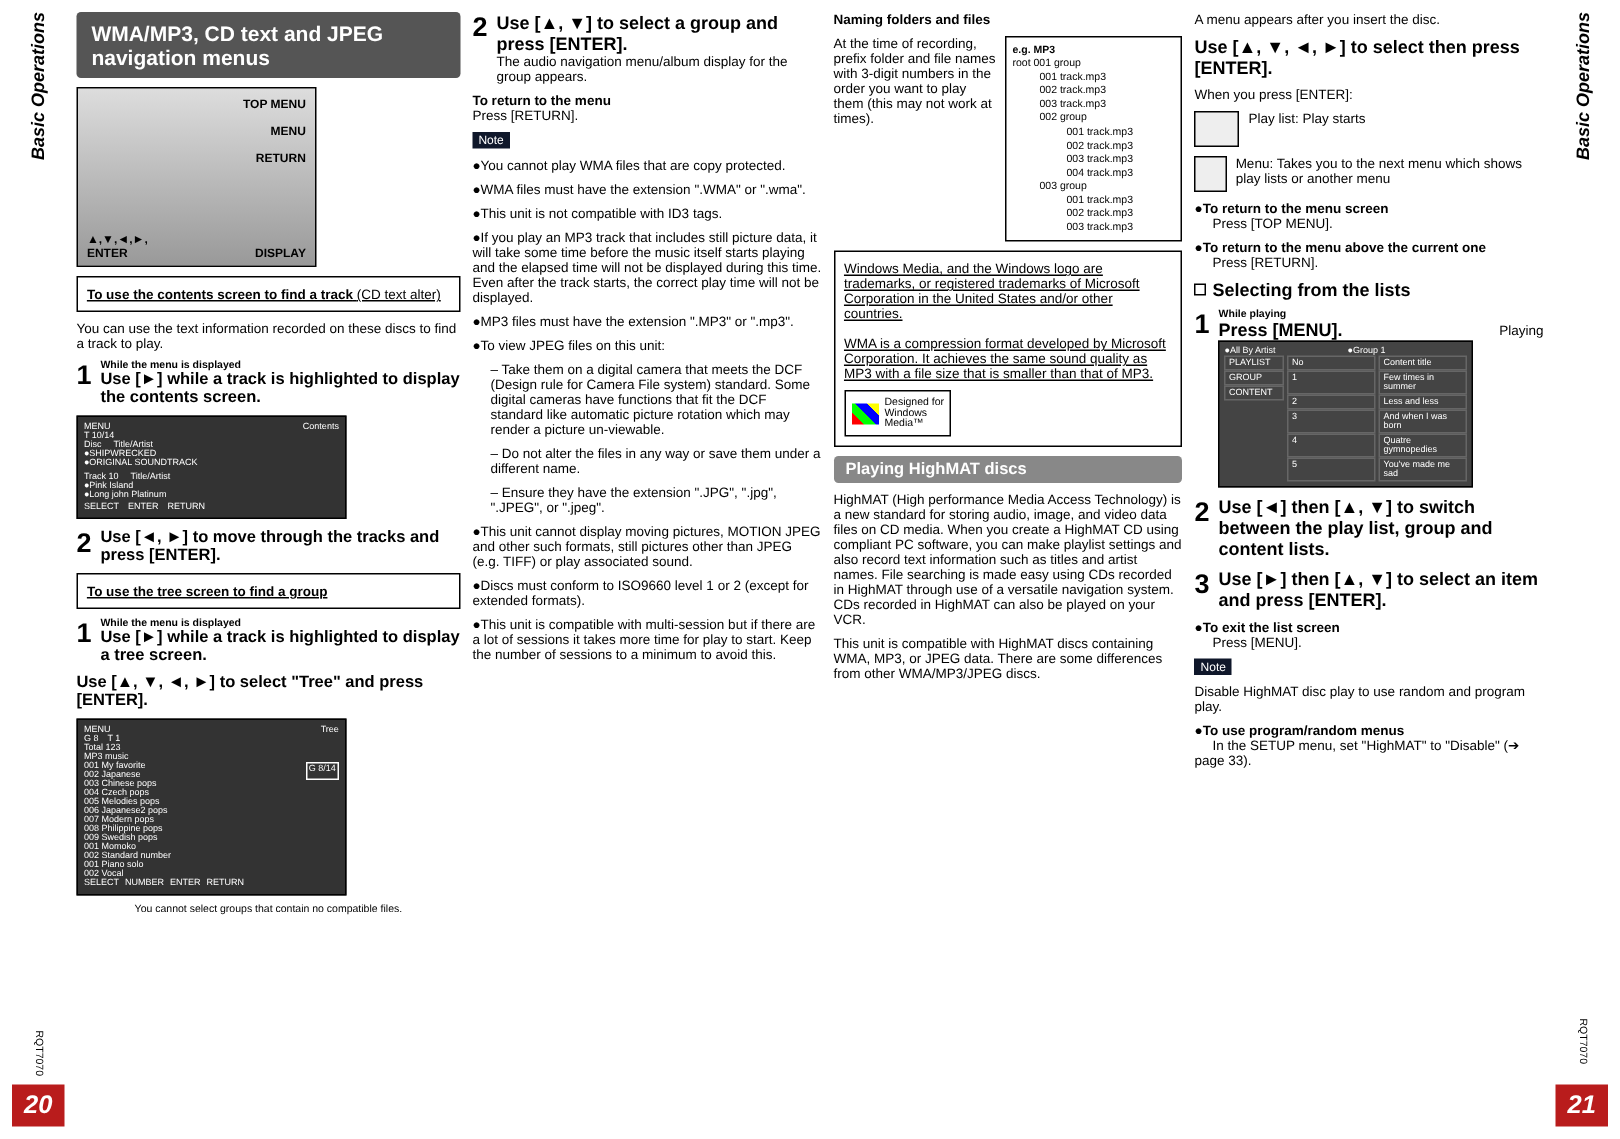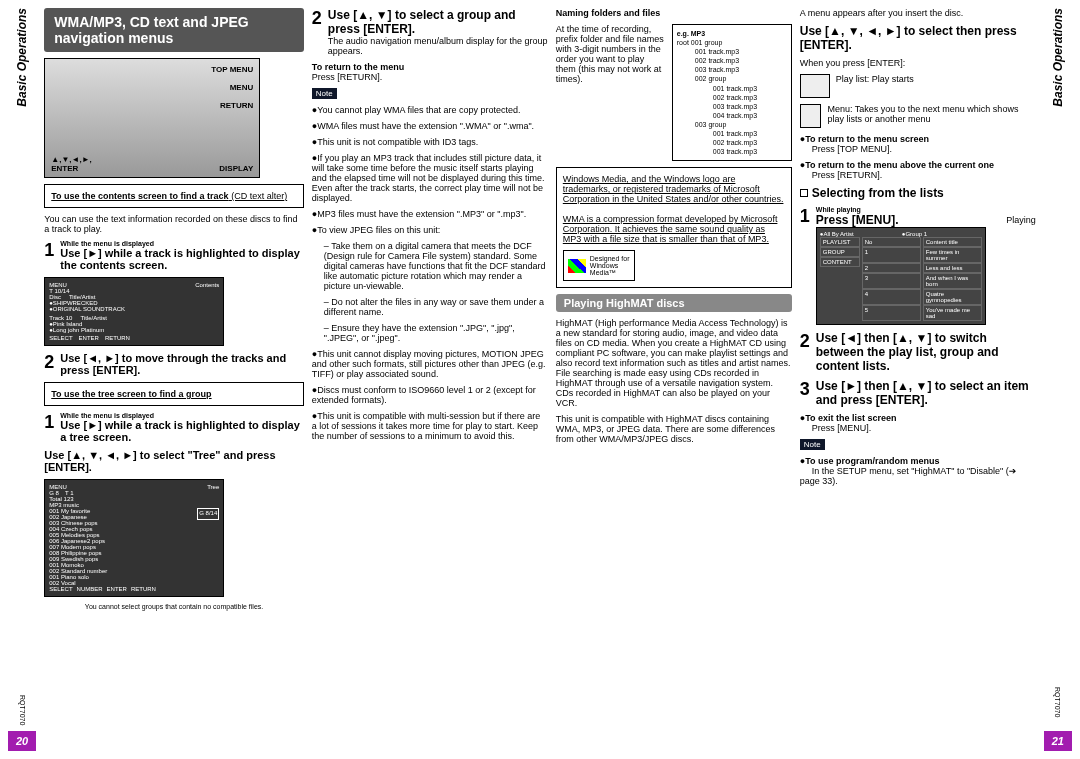--- a/index.html
+++ b/index.html
@@ -6,28 +6,28 @@
   body { font-family: Arial, Helvetica, sans-serif; font-size: 9px; background: #fff; color: #000; }
   .page { width: 1080px; height: 759px; display: flex; gap: 8px; padding: 8px; }
   .col { flex: 1; display: flex; flex-direction: column; gap: 6px; }
   .title-bar { background: #555; color: #fff; font-weight: bold; font-size: 14px; padding: 6px 10px; border-radius: 3px; }
   .subtitle-bar { background: #888; color: #fff; font-weight: bold; font-size: 11px; padding: 3px 8px; border-radius: 3px; }
   .box { border: 1px solid #000; padding: 6px; text-decoration: underline; }
   .step-num { font-size: 18px; font-weight: bold; }
   .row { display: flex; gap: 6px; align-items: flex-start; }
   .bold { font-weight: bold; }
   .note { background: #0f172a; color: #fff; font-size: 8px; padding: 1px 4px; display: inline-block; }
-  .device { width: 216px; height: 120px; background: linear-gradient(#ddd,#999); border: 1px solid #000; position: relative; }
+  .device { width: 160px; height: 120px; background: linear-gradient(#ddd,#999); border: 1px solid #000; position: relative; }
   .device .label { position: absolute; font-size: 8px; font-weight: bold; }
   .screenshot { border: 1px solid #000; background: #333; color: #fff; padding: 4px; font-size: 6px; width: 180px; }
   .tree { border: 1px solid #000; padding: 4px; font-size: 7px; line-height: 1.3; }
   .tree-sub { margin-left: 18px; }
   .small { font-size: 7px; }
   .vtext { writing-mode: vertical-rl; transform: rotate(180deg); font-style: italic; font-size: 12px; font-weight: bold; }
-  .pagenum { background: #a21caf; color: #fff; font-size: 11px; font-style: italic; font-weight: bold; padding: 4px 8px; }
+  .pagenum { background: #b91c1c; color: #fff; font-size: 17px; font-style: italic; font-weight: bold; padding: 4px 8px; }
   .indent1 { margin-left: 12px; }
   .menu-screen { border: 1px solid #000; background: #444; color: #fff; font-size: 6px; padding: 3px; width: 170px; }
   .menu-row { display: flex; gap: 2px; }
   .menu-cell { border: 1px solid #666; padding: 1px 2px; flex: 1; }
   .sq { display: inline-block; width: 8px; height: 8px; border: 1px solid #000; margin-right: 4px; }
   .iconbox { width: 30px; height: 24px; border: 1px solid #000; display: inline-block; background: #eee; }
 </style>
 </head>
 <body>
 
@@ -284,20 +284,21 @@
     <div class="row">
       <div class="step-num">2</div>
       <div class="bold" style="font-size:12px">Use [◄] then [▲, ▼] to switch between the play list, group and content lists.</div>
     </div>
     <div class="row">
       <div class="step-num">3</div>
       <div class="bold" style="font-size:12px">Use [►] then [▲, ▼] to select an item and press [ENTER].</div>
     </div>
     <div><span class="bold">●To exit the list screen</span><br><span class="indent1">Press [MENU].</span></div>
     <div><span class="note">Note</span></div>
+    <div>Disable HighMAT disc play to use random and program play.</div>
     <div><span class="bold">●To use program/random menus</span><br><span class="indent1">In the SETUP menu, set "HighMAT" to "Disable" (➔ page 33).</span></div>
   </div>
 
   <div style="display:flex;flex-direction:column;justify-content:space-between;align-items:center;">
     <div class="vtext">Basic Operations</div>
     <div style="display:flex;flex-direction:column;align-items:center;gap:14px;">
       <div class="small" style="writing-mode:vertical-rl;">RQT7070</div>
       <div class="pagenum">21</div>
     </div>
   </div>

